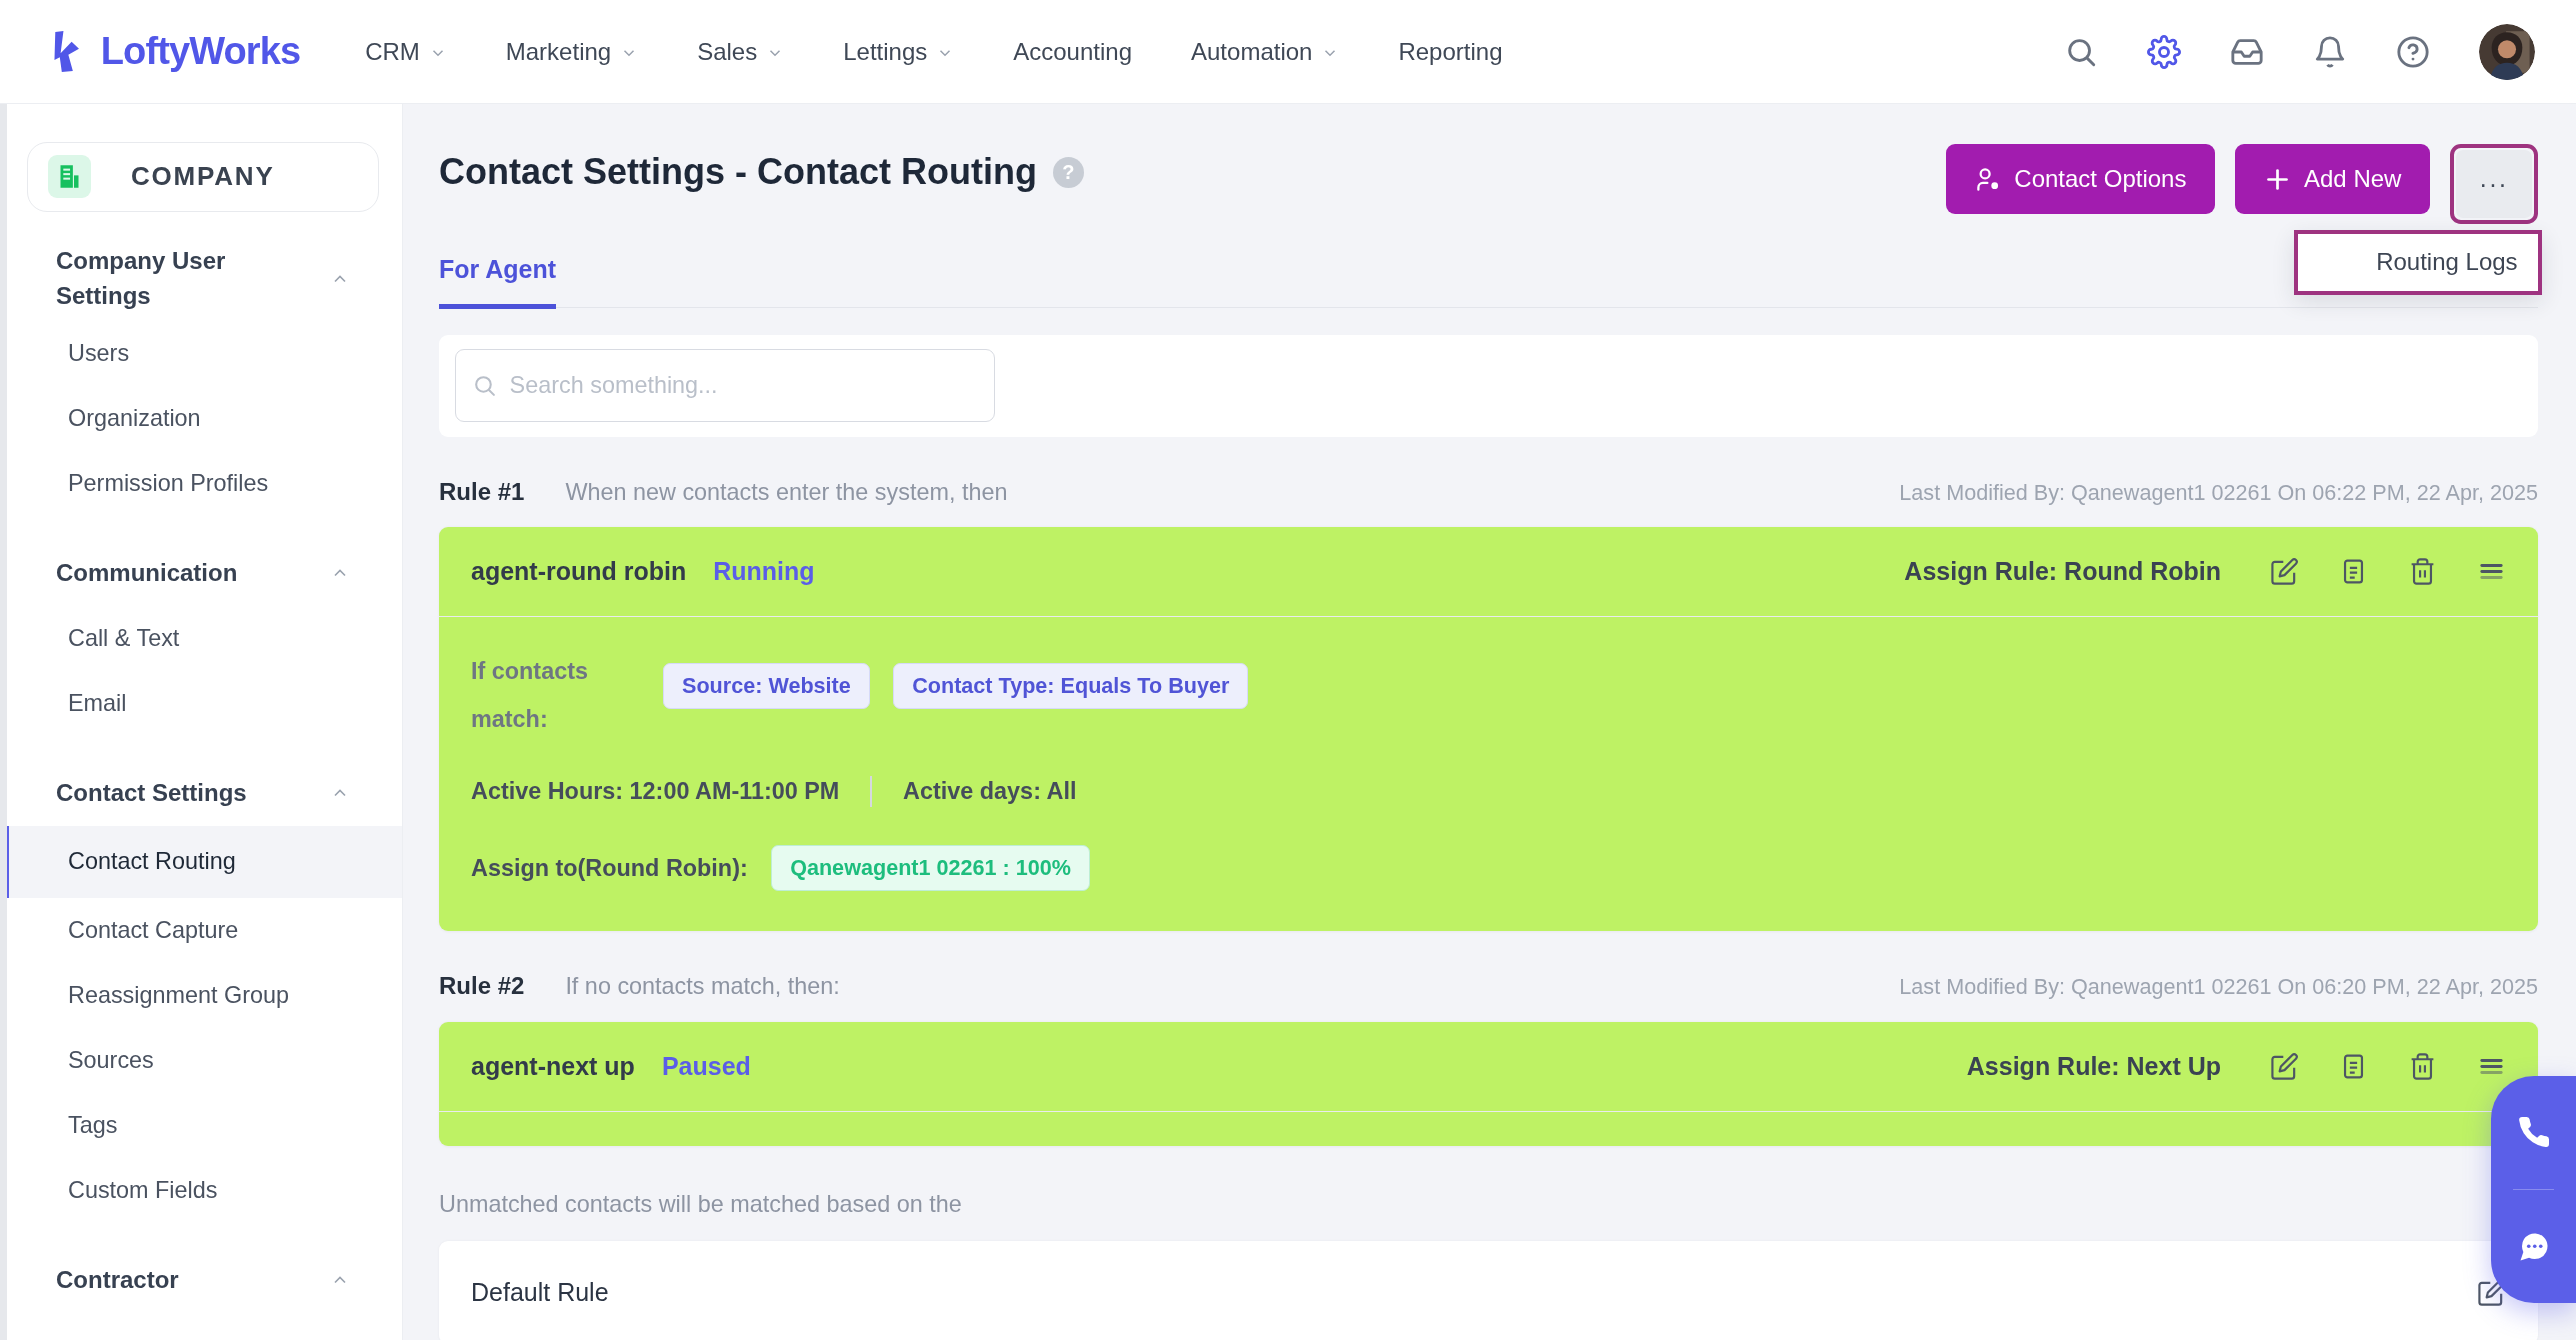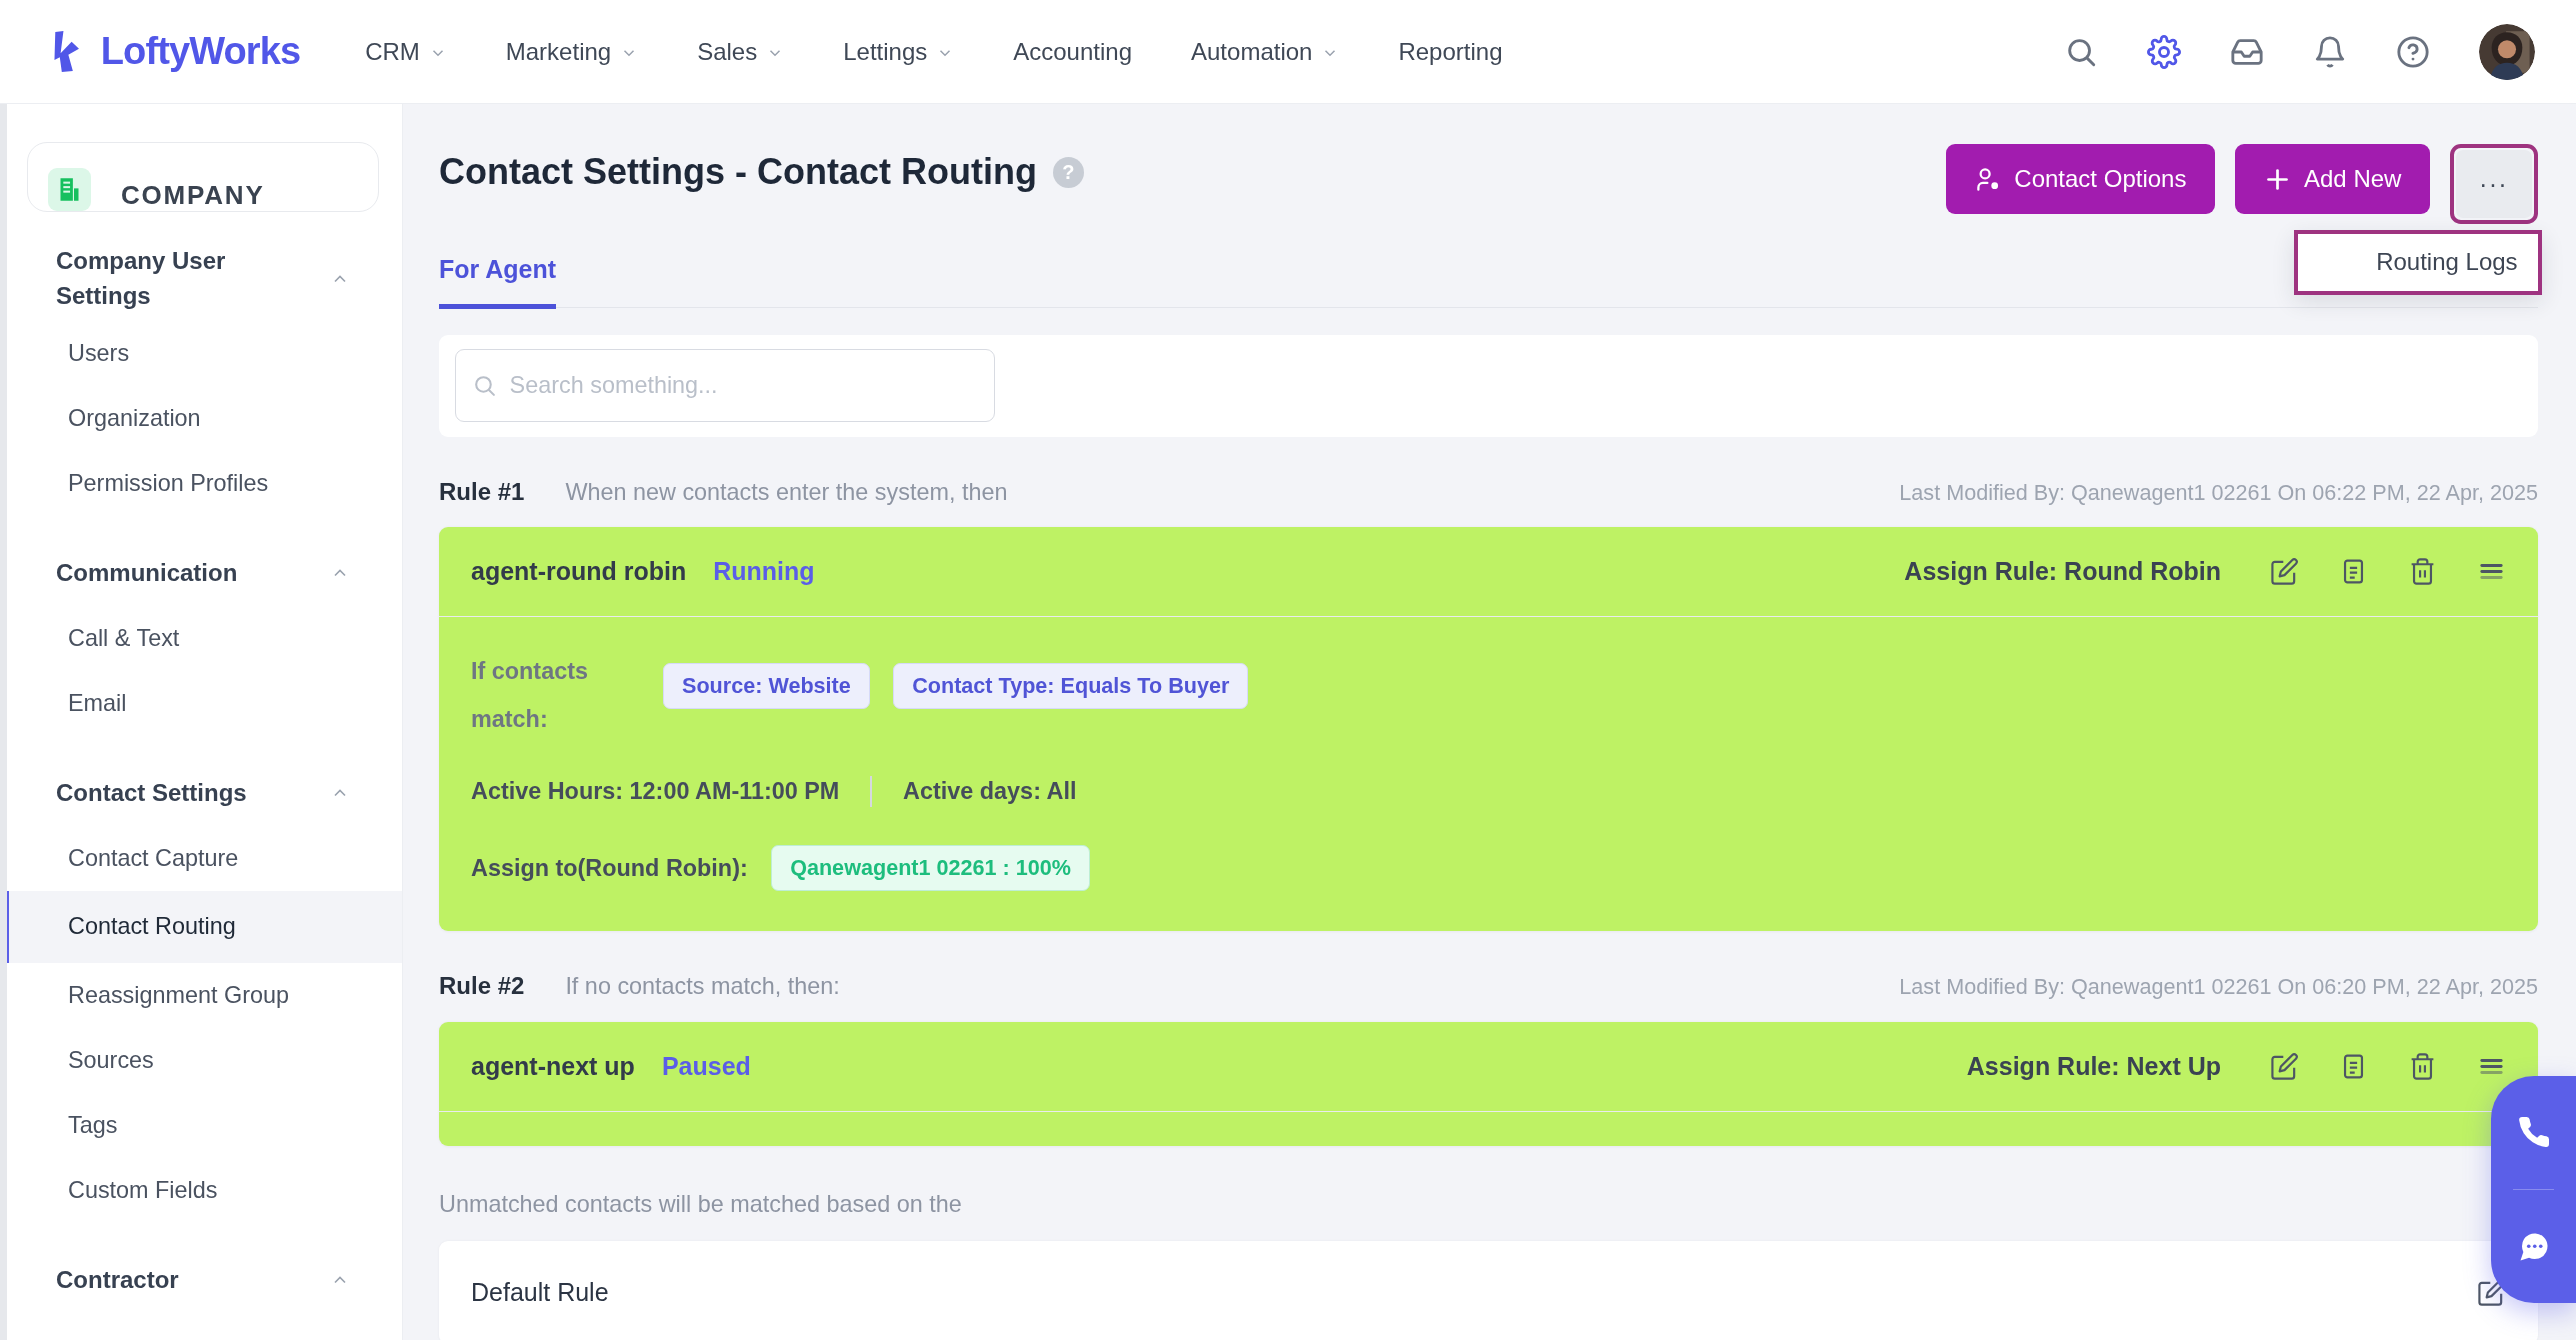--- a/index.html
+++ b/index.html
@@ -33,21 +33,21 @@
   .shell { display: flex; height: 1236px; }
 
   
   .sidebar {
     width: 403px; background: #fff; border-right: 1.8px solid #eceef2;
     padding-top: 34px; position: relative; flex-shrink: 0;
   }
   .sidebar-scroll { position: absolute; left: 0; top: 0; width: 7.2px; height: 100%; background: #e6e8ec; }
   .company-card {
     margin: 3.6px 23.4px 9px 27px; height: 70px; border: 1.8px solid #e8eaee; border-radius: 20px;
-    display: flex; align-items: flex-end; gap: 30px; padding-left: 20px; cursor: pointer;
+    display: flex; align-items: center; gap: 40px; padding-left: 20px; cursor: pointer;
   }
   .company-icon {
     width: 43px; height: 43px; border-radius: 9px; background: #dcf7e8;
     display: flex; align-items: center; justify-content: center; color: #17c05f;
   }
   .company-label { font-size: 26px; font-weight: 700; color: #3a4350; letter-spacing: 1.8px; }
   .side-group-header {
     margin-top: 25px; min-height: 65px; display: flex; align-items: center;
     padding: 7.2px 52px 7.2px 56px; cursor: pointer;
   }
@@ -285,25 +285,25 @@
     <div class="side-item">
         <span>Email</span>
       </div>
 
     <div class="side-group-header">
       <span class="lbl">Contact Settings</span>
       <svg class="chev" viewBox="0 0 24 24" fill="none" stroke="currentColor" stroke-width="2">
           <polyline points="6 15 12 9 18 15"></polyline>
         </svg>
     </div>
-    <div class="side-item">
-        <span>Contact Capture</span>
-      </div>
     <div class="side-item active">
         <span>Contact Routing</span>
+      </div>
+    <div class="side-item">
+        <span>Contact Capture</span>
       </div>
     <div class="side-item">
         <span>Reassignment Group</span>
       </div>
     <div class="side-item">
         <span>Sources</span>
       </div>
     <div class="side-item">
         <span>Tags</span>
       </div>

